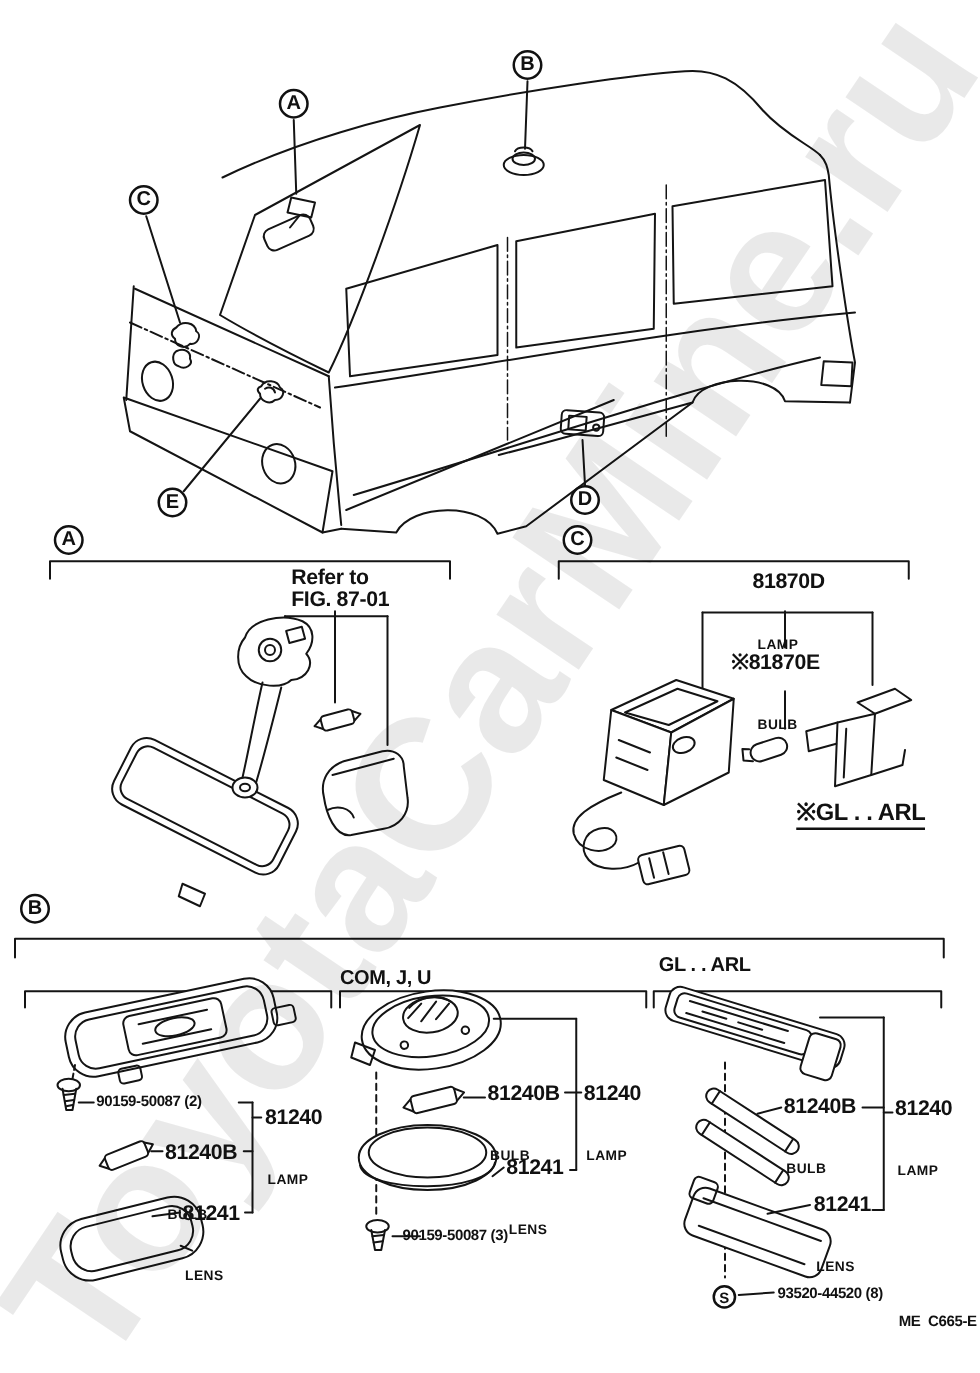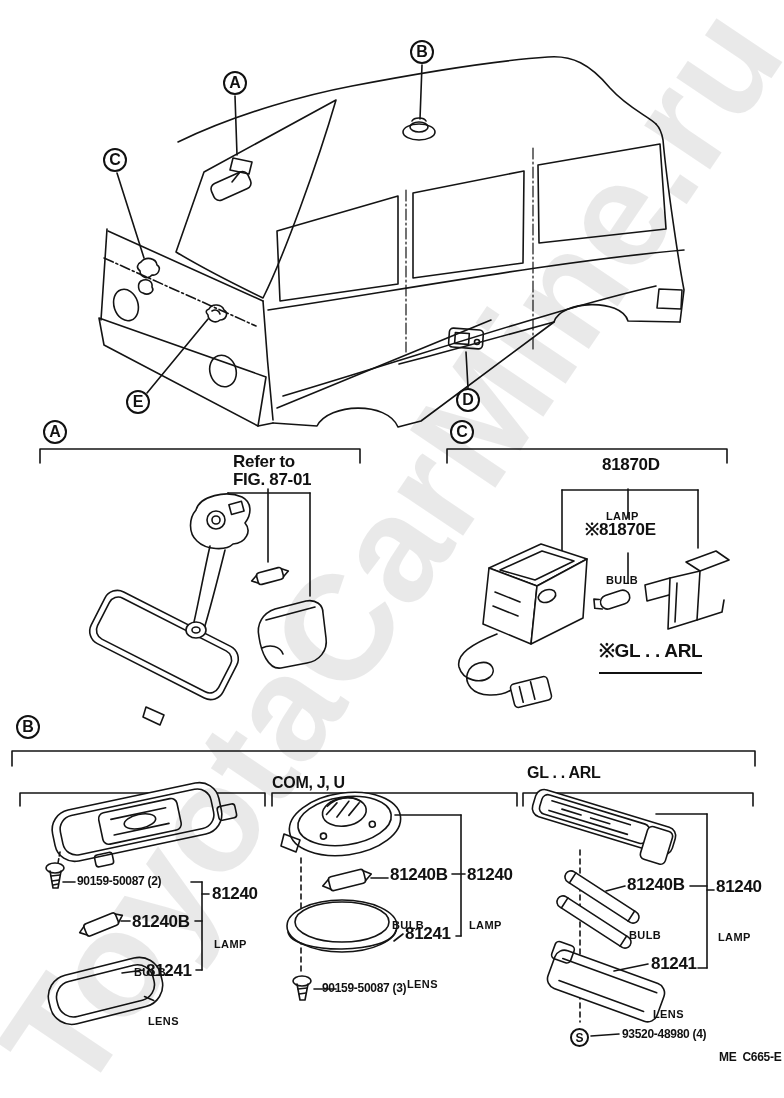--- a/index.html
+++ b/index.html
@@ -9,21 +9,21 @@
   .lineart{stroke:#141414;fill:none;stroke-width:1.6;stroke-linecap:round;stroke-linejoin:round;}
   .watermark{position:absolute;left:50%;top:50%;transform:translate(-50%,-50%) rotate(-56deg);
              font-size:150px;font-weight:bold;color:rgba(0,0,0,0.085);white-space:nowrap;
              pointer-events:none;z-index:5;}
   .lbl{position:absolute;font-weight:bold;color:#111;white-space:pre;z-index:6;letter-spacing:-0.3px;line-height:1;}
   .num{font-size:17px;}
   .sub{font-size:11px;letter-spacing:0.4px;margin-top:36px;}
   .pn{font-size:12px;}
   .hdr{font-size:16px;}
   .big{font-size:19px;}
-  .underlined{border-bottom:2.5px solid #111;padding-bottom:12px;}
+  .underlined{border-bottom:2.5px solid #111;padding-bottom:2px;margin-left:38px;}
   .callout{position:absolute;width:24px;height:24px;border:2.3px solid #111;border-radius:50%;
            display:flex;align-items:center;justify-content:center;font-size:16px;font-weight:bold;
            background:#fff;box-sizing:border-box;z-index:6;}
   .callout.small{width:19px;height:19px;font-size:12px;border-width:2px;}
 </style>
 </head>
 <body>
 
 <div class="page">
 
@@ -306,17 +306,17 @@
   <div class="lbl num" style="left:405px;top:925px;">81241</div>
   <div class="lbl sub" style="left:407px;top:943px;">LENS</div>
   <div class="lbl pn" style="left:322px;top:982px;">90159-50087 (3)</div>
 
   <div class="lbl num" style="left:627px;top:876px;">81240B</div>
   <div class="lbl sub" style="left:629px;top:894px;">BULB</div>
   <div class="lbl num" style="left:716px;top:878px;">81240</div>
   <div class="lbl sub" style="left:718px;top:896px;">LAMP</div>
   <div class="lbl num" style="left:651px;top:955px;">81241</div>
   <div class="lbl sub" style="left:653px;top:973px;">LENS</div>
-  <div class="lbl pn" style="left:622px;top:1028px;">93520-48980 (4)</div>
+  <div class="lbl pn" style="left:622px;top:1028px;">93520-44520 (8)</div>
 
   <div class="lbl pn" style="left:676px;top:1051px;margin-left:43px;">ME  C665-E</div>
 
 </div>
 
 </body></html>

